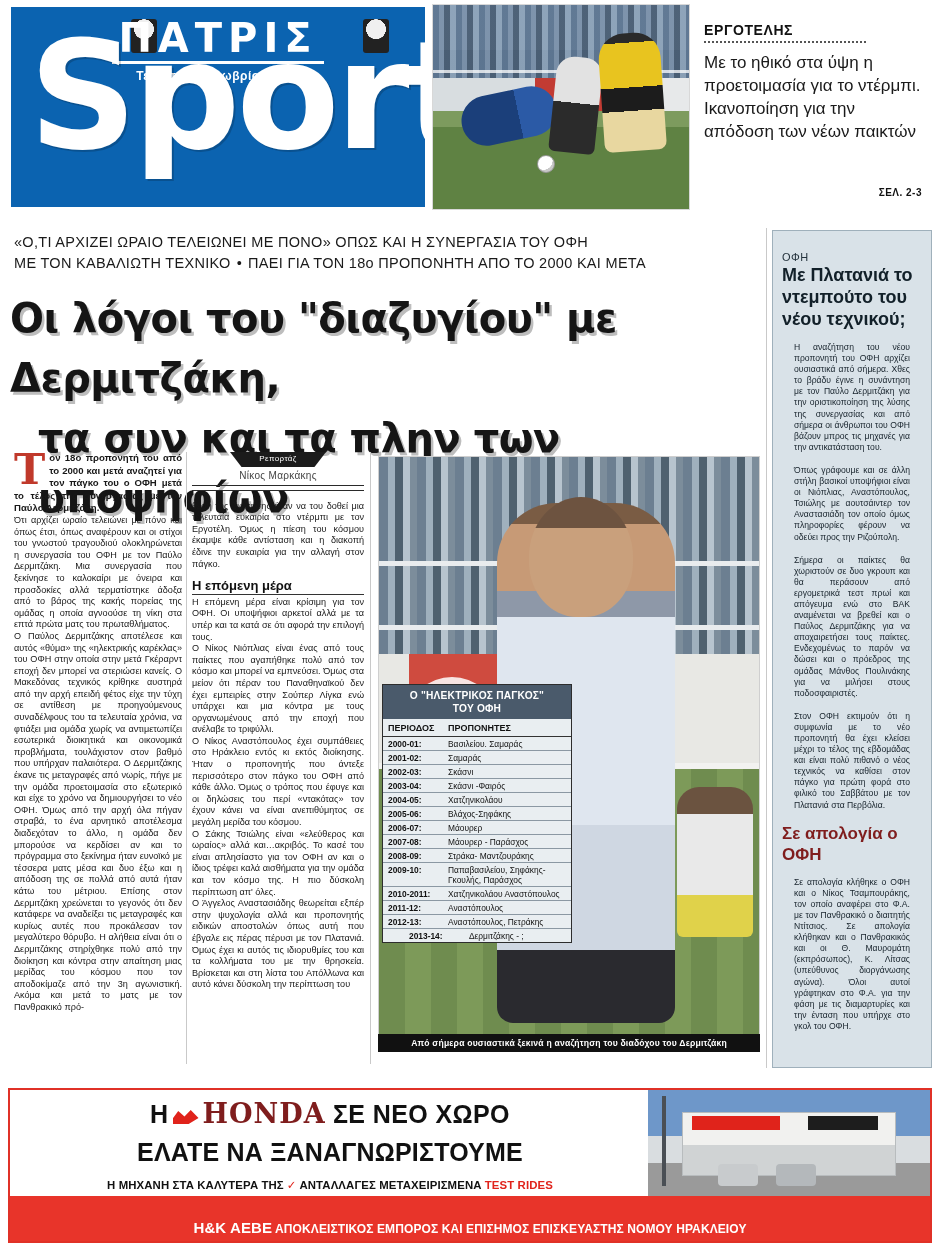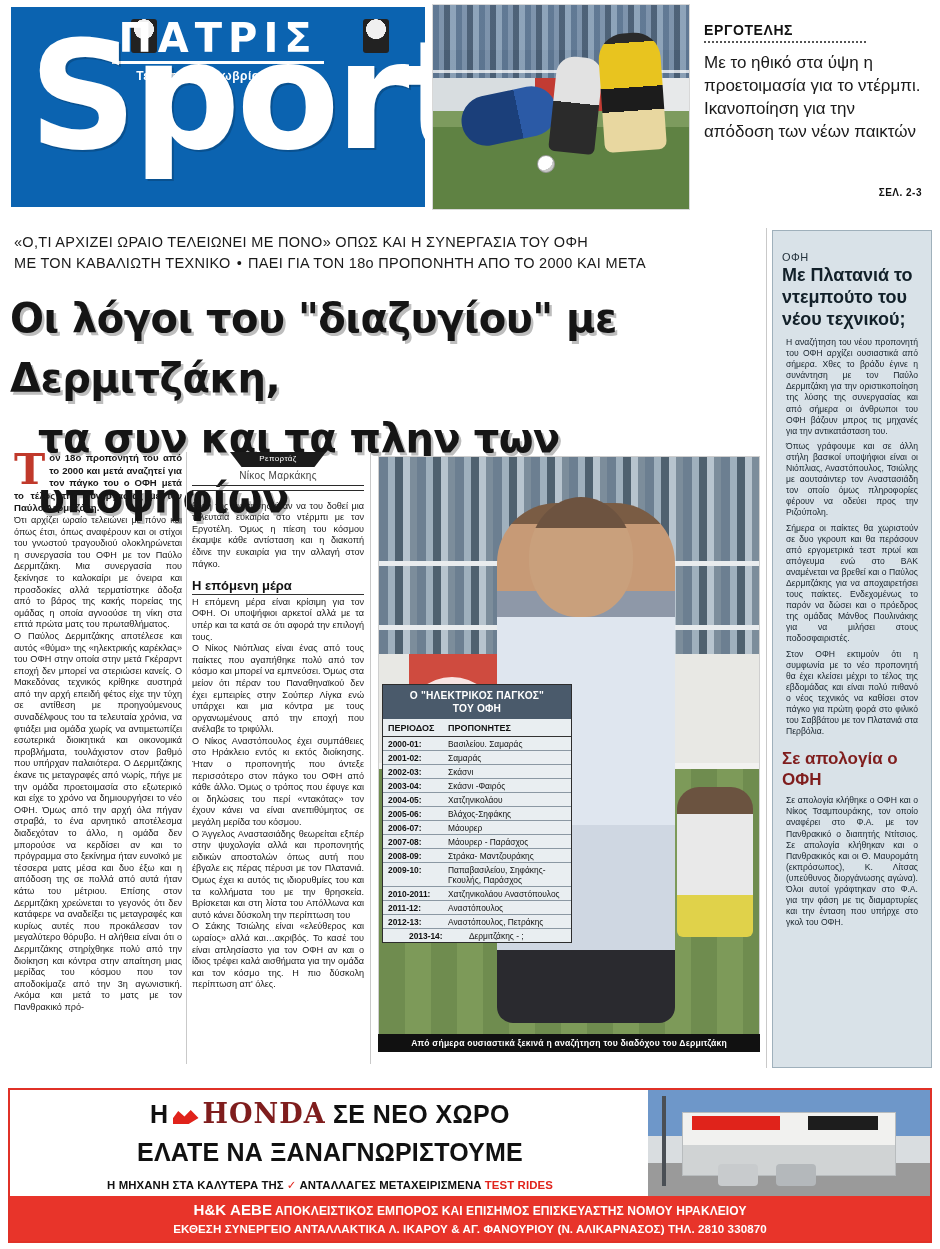--- a/index.html
+++ b/index.html
@@ -195,21 +195,21 @@
 
   
   .sidebar{
     position:absolute;left:772px;top:230px;width:160px;height:838px;
     background:#d9e2e8;border:1px solid #9fb0bb;box-sizing:border-box;
     padding:20px 9px;overflow:hidden;
   }
   .sb-kicker{font-size:11px;letter-spacing:.4px;color:#24323c;margin-bottom:1px;}
   .sb-title{font-size:18px;line-height:22px;font-weight:bold;color:#122029;margin-bottom:7px;}
   .sb-body{font-size:8.6px;line-height:11.1px;text-align:justify;color:#16222b;}
-  .sb-body p{margin:4px;}
+  .sb-body p{margin:12px;}
   .sb-title2{font-size:17px;line-height:21px;font-weight:bold;color:#7f1d1d;margin:11px 0 5px 0;}
 
   
   .ad{
     position:absolute;left:8px;top:1088px;width:924px;height:155px;
     border:2px solid #e03127;box-sizing:border-box;background:#fff;overflow:hidden;
   }
   .ad-left{position:absolute;left:0;top:0;width:640px;height:110px;background:#fff;}
   .ad-line1{position:absolute;left:0;top:8px;width:640px;text-align:center;
     font-size:25px;font-weight:bold;letter-spacing:.4px;}
@@ -231,21 +231,21 @@
   }
   .adp-building{position:absolute;left:34px;top:22px;width:212px;height:62px;
     background:linear-gradient(180deg,#f1f1ef 0 52%,#d0d3d4 52% 100%);border:1px solid #b8bcbe;}
   .adp-sign{position:absolute;left:44px;top:26px;width:88px;height:14px;background:#e0231b;}
   .adp-sign2{position:absolute;left:160px;top:26px;width:70px;height:14px;background:#1d1d1d;}
   .adp-pole{position:absolute;left:14px;top:6px;width:4px;height:90px;background:#4a4f55;}
   .adp-bike{position:absolute;left:70px;top:74px;width:40px;height:22px;background:#c8cbcd;border-radius:4px;}
   .adp-bike2{position:absolute;left:128px;top:74px;width:40px;height:22px;background:#b4b8bb;border-radius:4px;}
   .ad-footer{
     position:absolute;left:0;bottom:0;width:100%;height:45px;background:#e8342a;color:#fff;
-    text-align:center;box-sizing:border-box;padding-top:5px;
+    text-align:center;box-sizing:border-box;padding-top:23px;
   }
   .adf1{font-size:12px;line-height:18px;font-weight:bold;letter-spacing:.1px;}
   .adf1 .big{font-size:15px;}
   .adf2{font-size:11.6px;line-height:18px;font-weight:bold;letter-spacing:.1px;}
 </style>
 </head>
 <body>
 
 <div class="page">
 
@@ -306,22 +306,22 @@
     <div class="byline">
       <span class="byline-tab">Ρεπορτάζ</span>
       <div class="byline-name">Νίκος Μαρκάκης</div>
       <div class="byline-rules"></div>
     </div>
     <p>θεση της διοίκησης ήταν να του δοθεί μια τελευταία ευκαιρία στο ντέρμπι με τον Εργοτέλη. Όμως η πίεση του κόσμου έκαμψε κάθε αντίσταση και η διακοπή έδινε την ευκαιρία για την αλλαγή στον πάγκο.</p>
     <div class="subhead">Η επόμενη μέρα</div>
     <p>Η επόμενη μέρα είναι κρίσιμη για τον ΟΦΗ. Οι υποψήφιοι αρκετοί αλλά με τα υπέρ και τα κατά σε ότι αφορά την επιλογή τους.</p>
     <p>Ο Νίκος Νιόπλιας είναι ένας από τους παίκτες που αγαπήθηκε πολύ από τον κόσμο και μπορεί να εμπνεύσει. Όμως στα μείον ότι πέραν του Παναθηναϊκού δεν έχει εμπειρίες στην Σούπερ Λίγκα ενώ υπάρχει και μια κόντρα με τους οργανωμένους από την εποχή που ανέλαβε το τριφύλλι.</p>
     <p>Ο Νίκος Αναστόπουλος έχει συμπάθειες στο Ηράκλειο εντός κι εκτός διοίκησης. Ήταν ο προπονητής που άντεξε περισσότερο στον πάγκο του ΟΦΗ από κάθε άλλο. Όμως ο τρόπος που έφυγε και οι δηλώσεις του περί «ντακότας» τον έχουν κάνει να είναι ανεπιθύμητος σε μεγάλη μερίδα του κόσμου.</p>
+    <p>Ο Σάκης Τσιώλης είναι «ελεύθερος και ωραίος» αλλά και…ακριβός. Το κασέ του είναι απλησίαστο για τον ΟΦΗ αν και ο ίδιος τρέφει καλά αισθήματα για την ομάδα και τον κόσμο της. Η πιο δύσκολη περίπτωση απ' όλες.</p>
     <p>Ο Άγγελος Αναστασιάδης θεωρείται εξπέρ στην ψυχολογία αλλά και προπονητής ειδικών αποστολών όπως αυτή που έβγαλε εις πέρας πέρυσι με τον Πλατανιά. Όμως έχει κι αυτός τις ιδιορυθμίες του και τα κολλήματα του με την θρησκεία. Βρίσκεται και στη λίστα του Απόλλωνα και αυτό κάνει δύσκολη την περίπτωση του</p>
-    <p>Ο Σάκης Τσιώλης είναι «ελεύθερος και ωραίος» αλλά και…ακριβός. Το κασέ του είναι απλησίαστο για τον ΟΦΗ αν και ο ίδιος τρέφει καλά αισθήματα για την ομάδα και τον κόσμο της. Η πιο δύσκολη περίπτωση απ' όλες.</p>
   </div>
 
   <div class="photo">
     <div class="ph-crowd"></div>
     <div class="ph-rail" style="top:18%"></div>
     <div class="ph-rail" style="top:29%"></div>
     <div class="ph-board"></div>
     <div class="ph-board-logo"></div>
     <div class="ph-grass"></div>
     <div class="ph-sec"></div>

